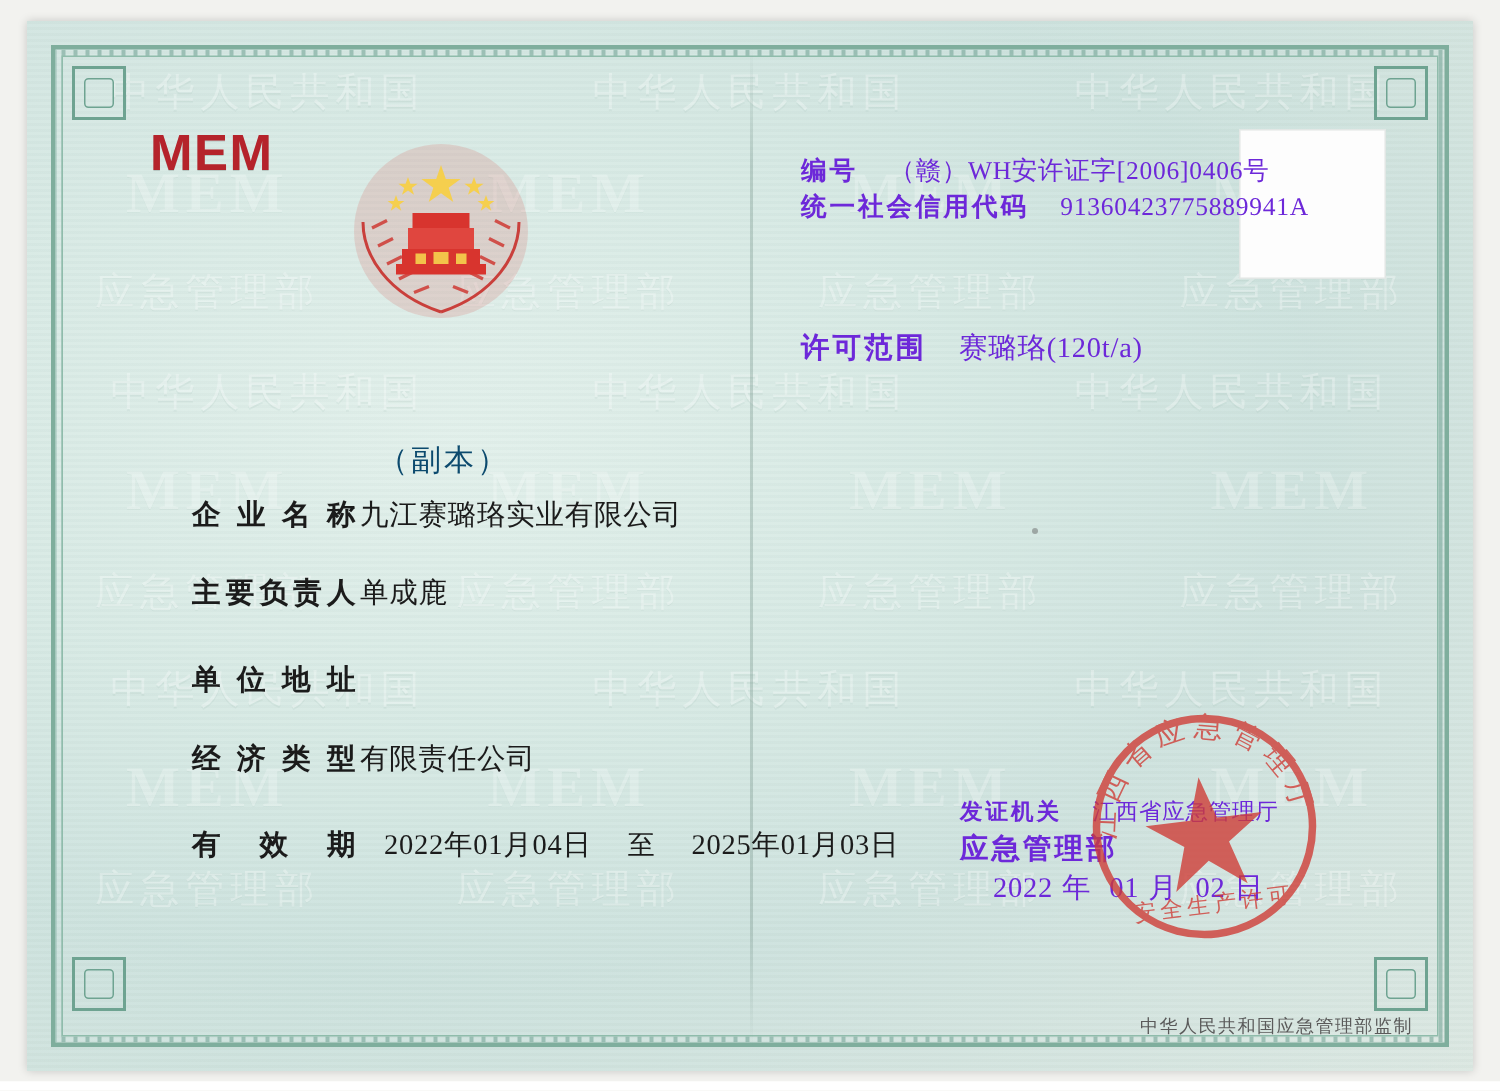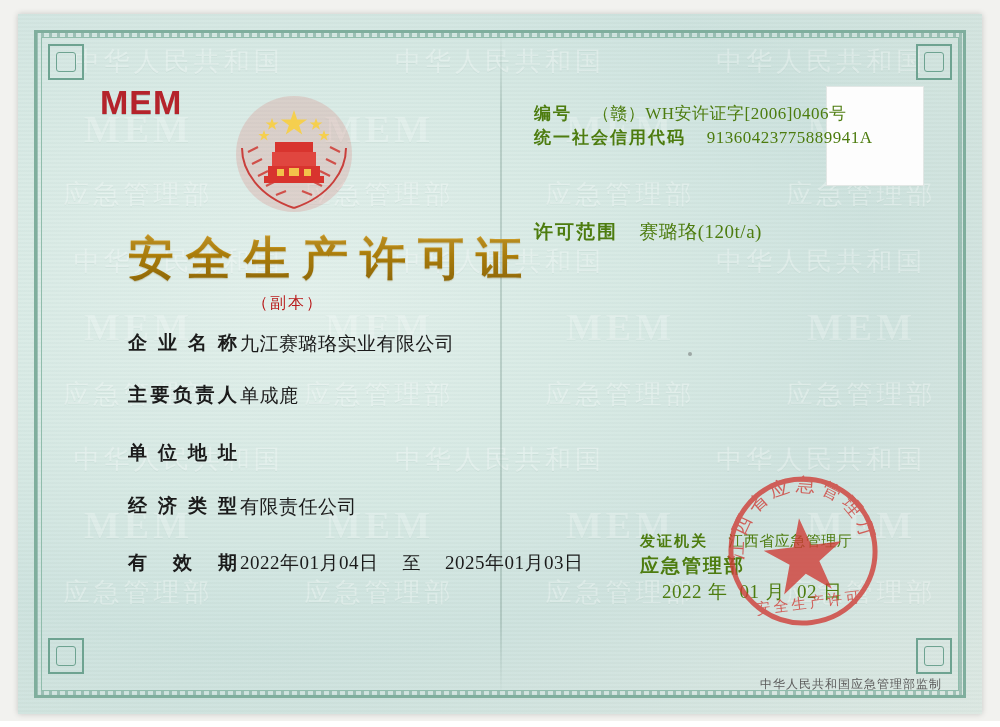--- a/index.html
+++ b/index.html
@@ -160,22 +160,22 @@
     -webkit-background-clip: text;
     background-clip: text;
     -webkit-text-fill-color: transparent;
     text-shadow: 0 1px 1px rgba(120,90,10,0.25);
     font-family: "DejaVu Serif", serif;
   }
   .sub-title {
     position: absolute;
     left: 252px;
     top: 293px;
-    font-size: 16px;
-    color: #b91c1c;
+    font-size: 20px;
+    color: #0c4a6e;
     letter-spacing: 2px;
   }
 
   .field-row {
     position: absolute;
     display: flex;
     align-items: flex-start;
     font-size: 19px;
     color: #1b1b1b;
   }
@@ -193,33 +193,33 @@
     letter-spacing: 0.5px;
   }
 
   #row-company { left: 128px; top: 330px; }
   #row-leader  { left: 128px; top: 382px; }
   #row-address { left: 128px; top: 440px; }
   #row-economy { left: 128px; top: 493px; }
   #row-valid   { left: 128px; top: 550px; }
 
   .valid-dates {
-    margin-left: 2px;
+    margin-left: 18px;
     display: flex;
     align-items: center;
     gap: 24px;
     letter-spacing: 0.5px;
   }
   .valid-sep { font-size: 18px; }
 
   
   .rp-line {
     position: absolute;
     font-size: 17px;
-    color: #4d7c0f;
+    color: #6d28d9;
     letter-spacing: 0.5px;
   }
   .rp-label {
     font-weight: bold;
     letter-spacing: 2px;
   }
   #rp-code     { left: 534px; top: 102px; }
   #rp-credit   { left: 534px; top: 126px; }
   #rp-scope    { left: 534px; top: 219px; font-size: 19px; }
   #rp-issuer   { left: 640px; top: 532px; font-size: 15px; }
@@ -378,21 +378,20 @@
       <g fill="#f5cf4e">
         <polygon points="62,18 65.2,27.4 75.1,27.4 67.1,33.2 70.2,42.6 62,36.8 53.8,42.6 56.9,33.2 48.9,27.4 58.8,27.4"></polygon>
         <polygon points="40,26 41.6,30.5 46.4,30.5 42.5,33.3 44,37.8 40,35 36,37.8 37.5,33.3 33.6,30.5 38.4,30.5"></polygon>
         <polygon points="32,38 33.4,42 37.6,42 34.2,44.5 35.5,48.5 32,46 28.5,48.5 29.8,44.5 26.4,42 30.6,42"></polygon>
         <polygon points="84,26 85.6,30.5 90.4,30.5 86.5,33.3 88,37.8 84,35 80,37.8 81.5,33.3 77.6,30.5 82.4,30.5"></polygon>
         <polygon points="92,38 93.4,42 97.6,42 94.2,44.5 95.5,48.5 92,46 88.5,48.5 89.8,44.5 86.4,42 90.6,42"></polygon>
       </g>
     </svg>
   </div>
 
-  <div class="main-title">安全生产许可证</div>
   <div class="sub-title">（副本）</div>
 
   <div class="field-row" id="row-company">
     <div class="field-label">
       <span>企</span>
         <span>业</span>
         <span>名</span>
         <span>称</span>
     </div>
     <div class="field-value">九江赛璐珞实业有限公司</div>

